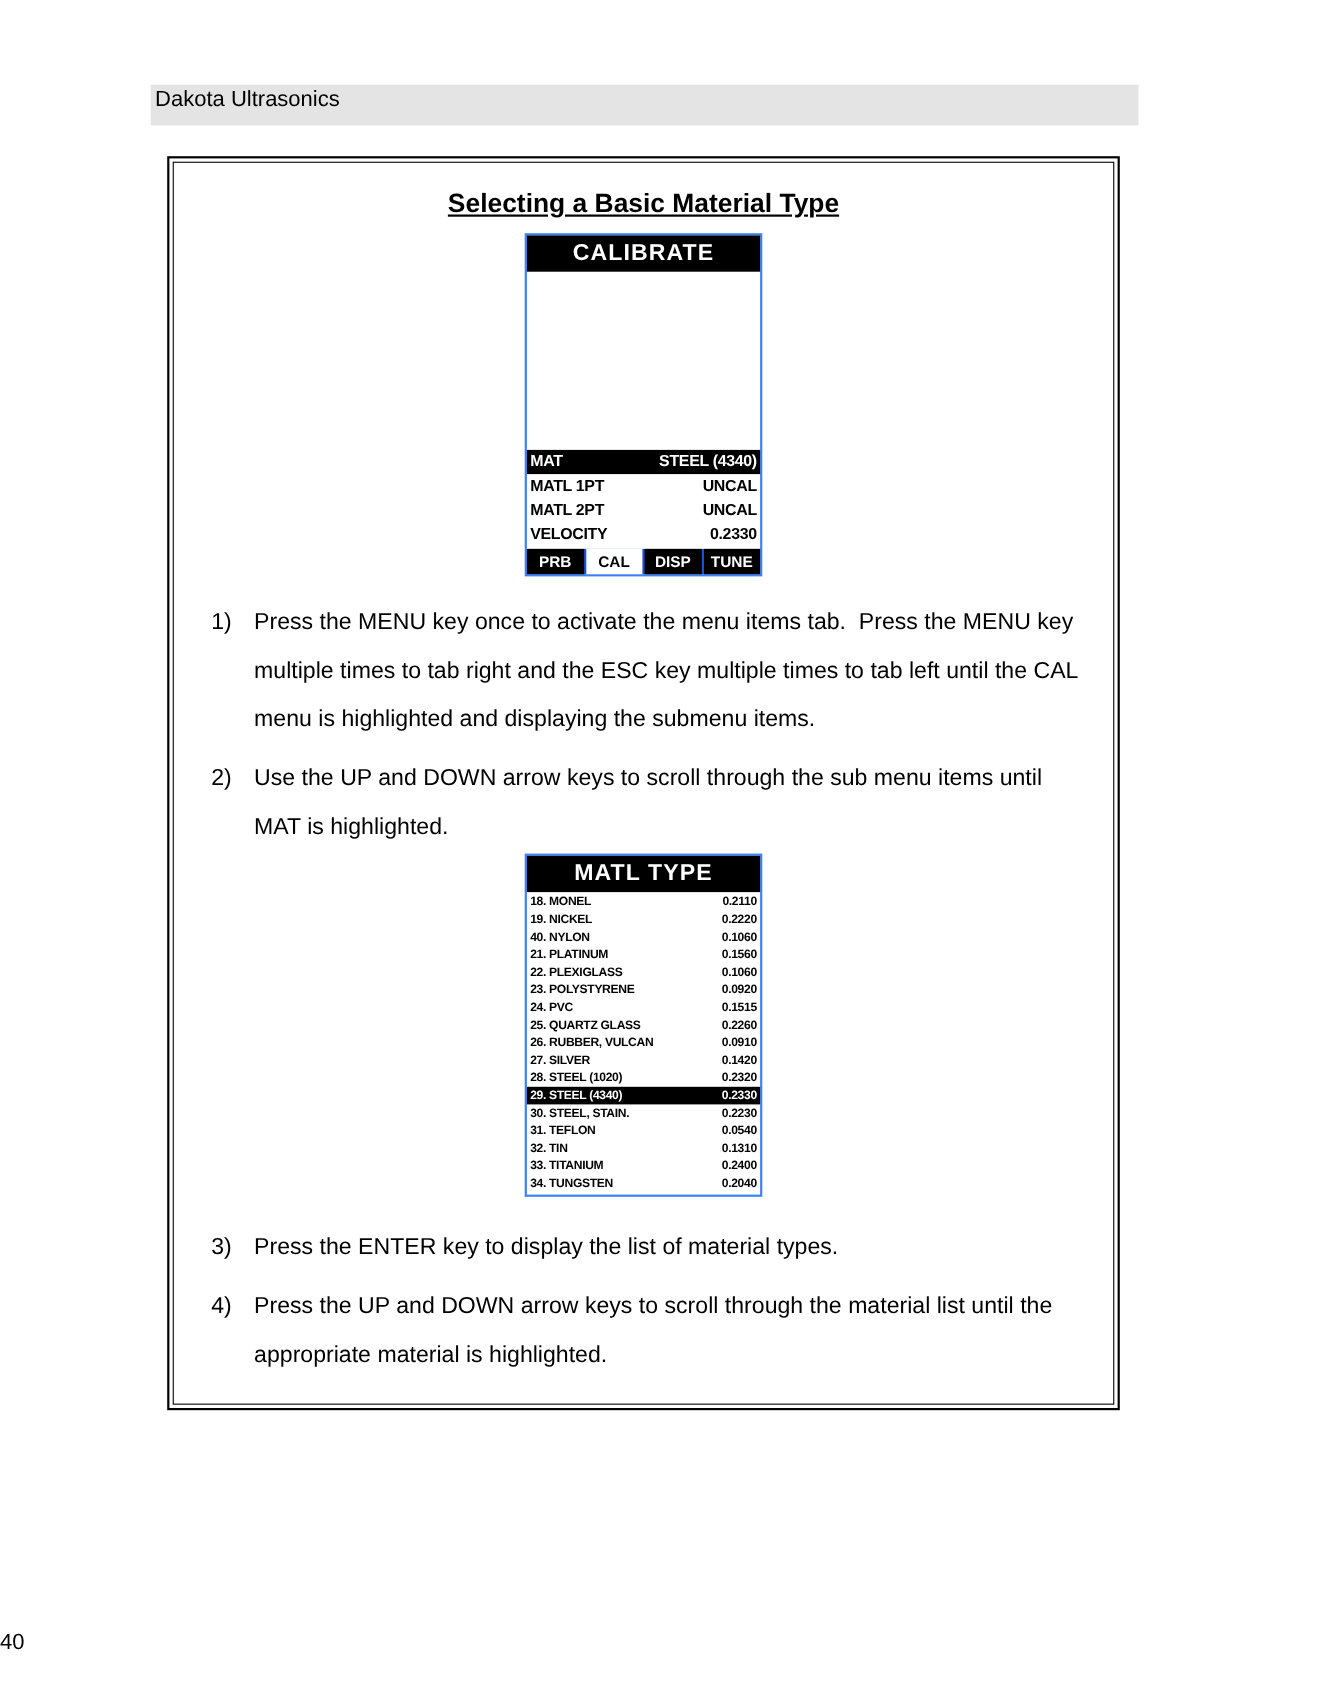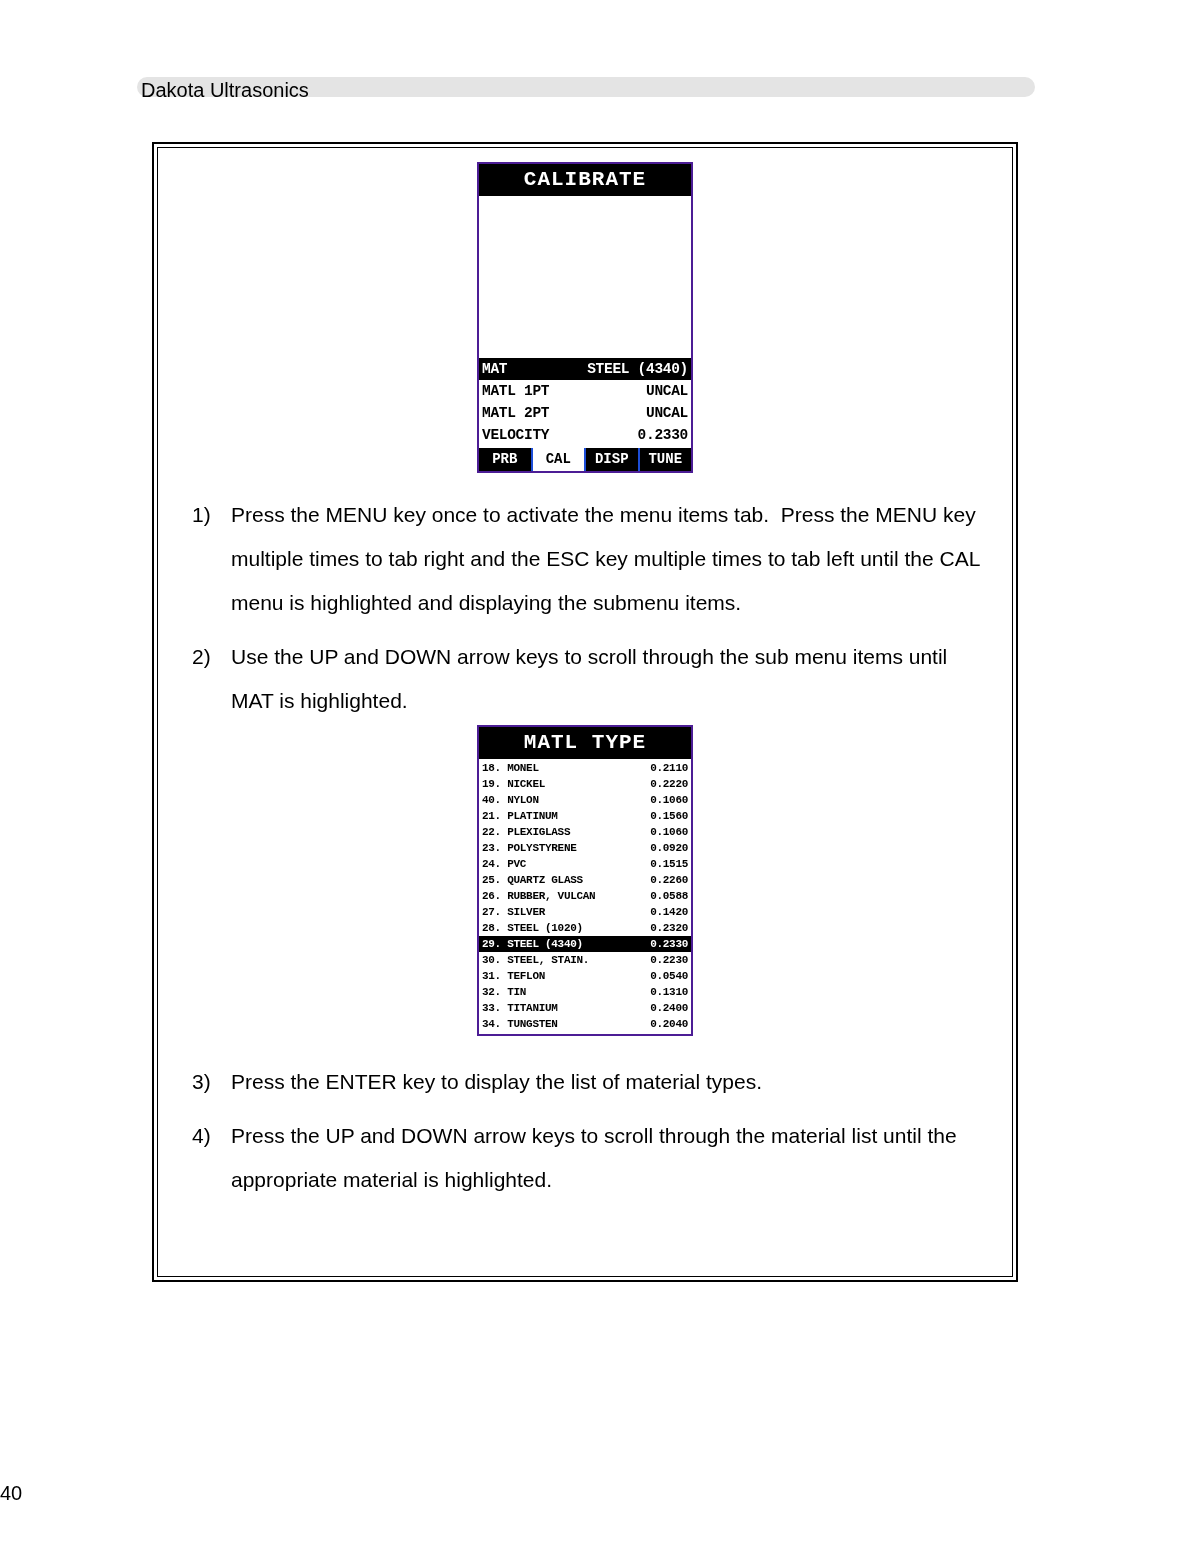--- a/index.html
+++ b/index.html
@@ -14,23 +14,22 @@
     font-family: "Liberation Sans", sans-serif;
     color: #000;
   }
 
   
   .doc-header {
     position: absolute;
     left: 137px;
     top: 77px;
     width: 898px;
-    height: 20px;
+    height: 37px;
     background: #e4e4e4;
-    border-radius: 13px;
   }
   .doc-header span {
     display: inline-block;
     font-size: 20px;
     line-height: 27px;
     padding-left: 4px;
   }
 
   
   .box-outer {
@@ -56,23 +55,23 @@
     text-align: center;
     font-size: 24px;
     font-weight: bold;
     text-decoration: underline;
   }
 
   
   .lcd {
     width: 212px;
     margin: 0 auto;
-    border: 2px solid #4c1d95;
+    border: 2px solid #3b82f6;
     background: #fff;
-    font-family: Liberation Mono, monospace;
+    font-family: Liberation Sans, sans-serif;
     box-sizing: content-box;
   }
   .lcd-title {
     background: #000;
     color: #fff;
     text-align: center;
     font-size: 21px;
     font-weight: bold;
     padding: 4px 0 5px;
     letter-spacing: 1px;
@@ -154,20 +153,21 @@
 
 <div class="page">
 
   <div class="doc-header">
     <span>Dakota Ultrasonics</span>
   </div>
 
   <div class="box-outer">
     <div class="box-inner">
 
+      <div class="title">Selecting a Basic Material Type</div>
 
       <div class="lcd lcd-calibrate">
         <div class="lcd-title">CALIBRATE</div>
         <div class="lcd-blank"></div>
 
         <div class="lcd-menu">
           <div class="lcd-menurow inv">
             <span>MAT</span>
             <span>STEEL (4340)</span>
           </div>
@@ -207,21 +207,21 @@
         <div class="lcd-title">MATL TYPE</div>
         <div class="mat-list">
             <div class="mat-row"><span>18. MONEL</span><span>0.2110</span></div>
             <div class="mat-row"><span>19. NICKEL</span><span>0.2220</span></div>
             <div class="mat-row"><span>40. NYLON</span><span>0.1060</span></div>
             <div class="mat-row"><span>21. PLATINUM</span><span>0.1560</span></div>
             <div class="mat-row"><span>22. PLEXIGLASS</span><span>0.1060</span></div>
             <div class="mat-row"><span>23. POLYSTYRENE</span><span>0.0920</span></div>
             <div class="mat-row"><span>24. PVC</span><span>0.1515</span></div>
             <div class="mat-row"><span>25. QUARTZ GLASS</span><span>0.2260</span></div>
-            <div class="mat-row"><span>26. RUBBER, VULCAN</span><span>0.0588</span></div>
+            <div class="mat-row"><span>26. RUBBER, VULCAN</span><span>0.0910</span></div>
             <div class="mat-row"><span>27. SILVER</span><span>0.1420</span></div>
             <div class="mat-row"><span>28. STEEL (1020)</span><span>0.2320</span></div>
             <div class="mat-row inv"><span>29. STEEL (4340)</span><span>0.2330</span></div>
             <div class="mat-row"><span>30. STEEL, STAIN.</span><span>0.2230</span></div>
             <div class="mat-row"><span>31. TEFLON</span><span>0.0540</span></div>
             <div class="mat-row"><span>32. TIN</span><span>0.1310</span></div>
             <div class="mat-row"><span>33. TITANIUM</span><span>0.2400</span></div>
             <div class="mat-row"><span>34. TUNGSTEN</span><span>0.2040</span></div>
           </div>
       </div>

